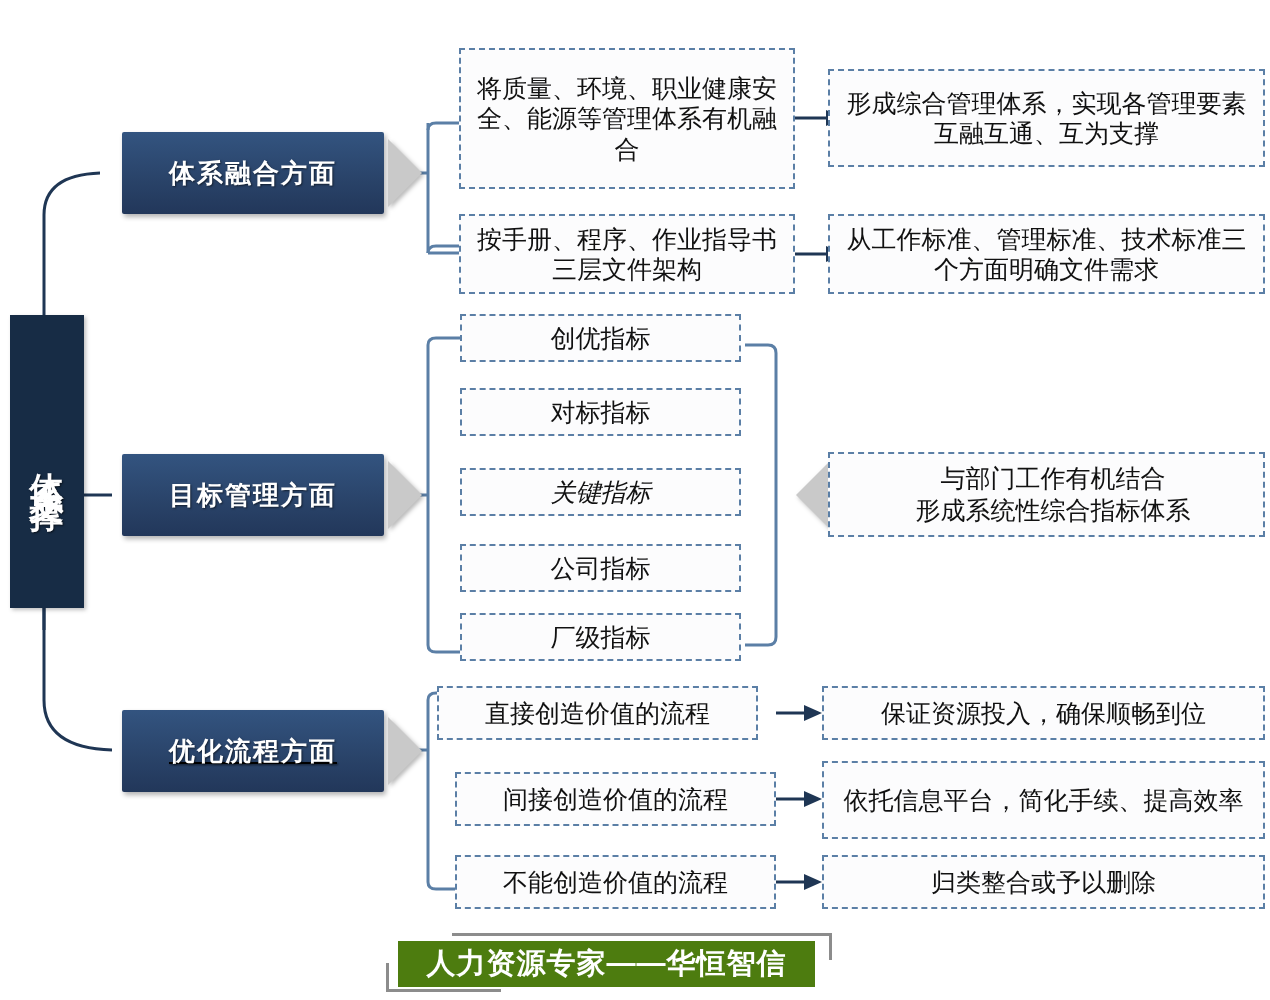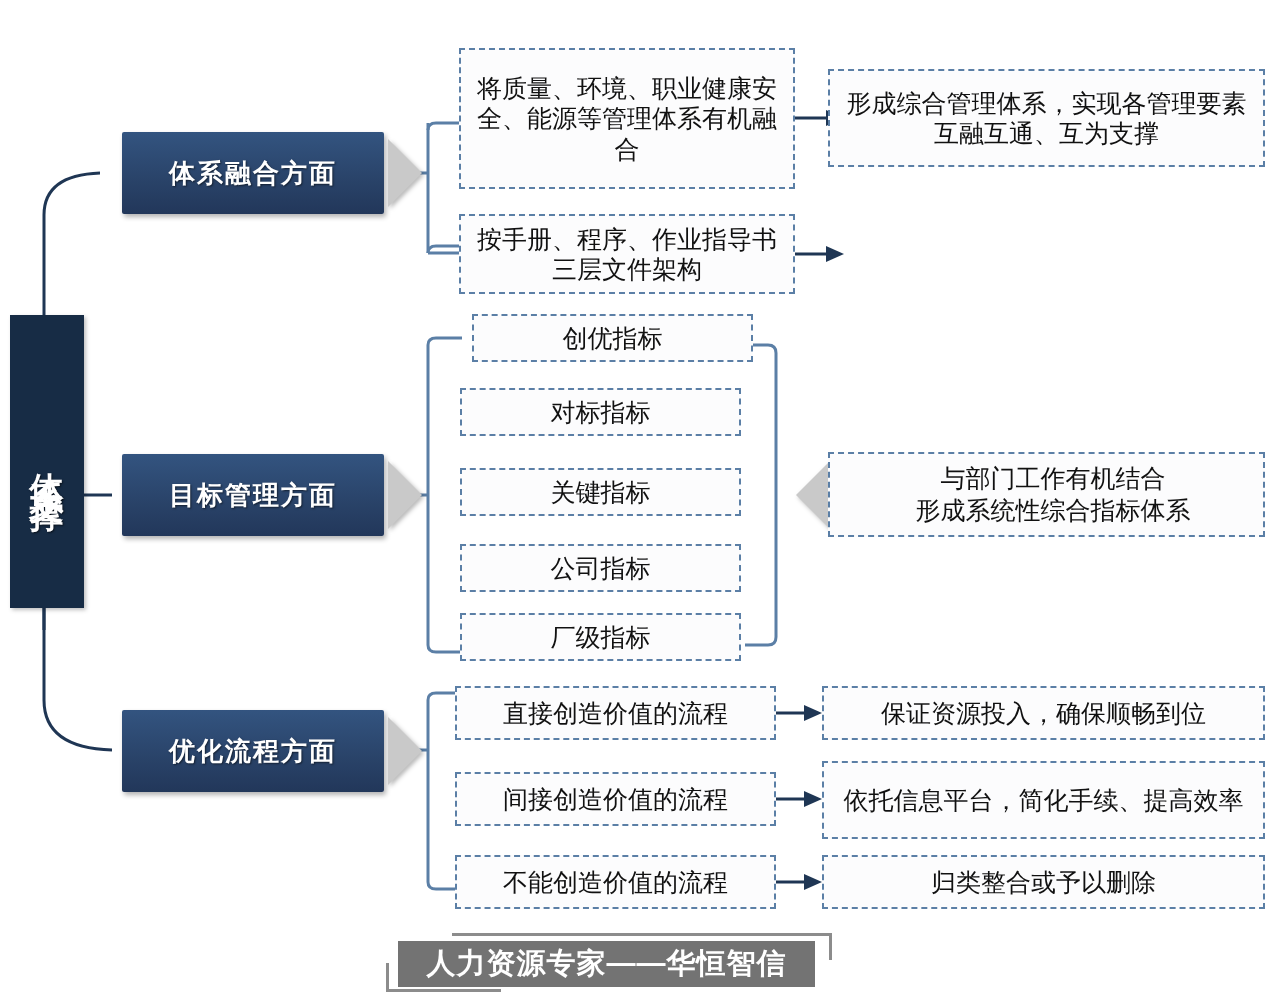--- a/index.html
+++ b/index.html
@@ -107,21 +107,21 @@
     pointer-events: none;
   }
 
   
   .footer {
     position: absolute;
     left: 398px;
     top: 941px;
     width: 417px;
     height: 46px;
-    background: #737373;
+    background: #4d7c0f;
     display: flex;
     align-items: center;
     justify-content: center;
   }
   .footer-text {
     color: #ffffff;
     font-size: 29px;
     font-weight: bold;
     letter-spacing: 1px;
   }
@@ -202,55 +202,58 @@
   <div class="dbox" style="left:459px; top:48px; width:336px; height:141px;">
     <span>将质量、环境、职业健康安全、能源等管理体系有机融合</span>
   </div>
   <div class="dbox" style="left:828px; top:69px; width:437px; height:98px;">
     <span>形成综合管理体系，实现各管理要素互融互通、互为支撑</span>
   </div>
 
   <div class="dbox" style="left:459px; top:214px; width:336px; height:80px;">
     <span>按手册、程序、作业指导书三层文件架构</span>
   </div>
+  <div class="dbox" style="left:828px; top:214px; width:437px; height:80px;">
+    <span>从工作标准、管理标准、技术标准三个方面明确文件需求</span>
+  </div>
 
   <div class="stage" style="left:122px; top:454px;">
     <span class="stage-label">目标管理方面</span>
   </div>
   <div class="tri-right" style="left:388px; top:461px;"></div>
 
-  <div class="dbox small" style="left:472px; top:314px; width:281px; height:48px;">
+  <div class="dbox small" style="left:460px; top:314px; width:281px; height:48px;">
     <span>创优指标</span>
   </div>
   <div class="dbox small" style="left:460px; top:388px; width:281px; height:48px;">
     <span>对标指标</span>
   </div>
-  <div class="dbox small" style="left:460px; top:468px; width:281px; height:48px;">
+  <div class="dbox small" style="left:460px; top:468px; width:281px; height:48px;font-style:italic;">
     <span>关键指标</span>
   </div>
   <div class="dbox small" style="left:460px; top:544px; width:281px; height:48px;">
     <span>公司指标</span>
   </div>
   <div class="dbox small" style="left:460px; top:613px; width:281px; height:48px;">
     <span>厂级指标</span>
   </div>
 
   <div class="tri-left" style="left:796px; top:457px;"></div>
 
   <div class="dbox" style="left:828px; top:452px; width:437px; height:85px; flex-direction:column; line-height:1.25;padding-left:23px;">
     <span>与部门工作有机结合</span>
     <span>形成系统性综合指标体系</span>
   </div>
 
-  <div class="stage" style="left:122px; top:710px;">
+  <div class="stage" style="left:122px; top:710px;text-decoration:underline;">
     <span class="stage-label">优化流程方面</span>
   </div>
   <div class="tri-right" style="left:388px; top:717px;"></div>
 
-  <div class="dbox" style="left:455px; top:686px; width:321px; height:54px;">
+  <div class="dbox" style="left:437px; top:686px; width:321px; height:54px;">
     <span>直接创造价值的流程</span>
   </div>
   <div class="dbox" style="left:822px; top:686px; width:443px; height:54px;">
     <span>保证资源投入，确保顺畅到位</span>
   </div>
 
   <div class="dbox" style="left:455px; top:772px; width:321px; height:54px;">
     <span>间接创造价值的流程</span>
   </div>
   <div class="dbox" style="left:822px; top:761px; width:443px; height:78px; text-align:left;">

